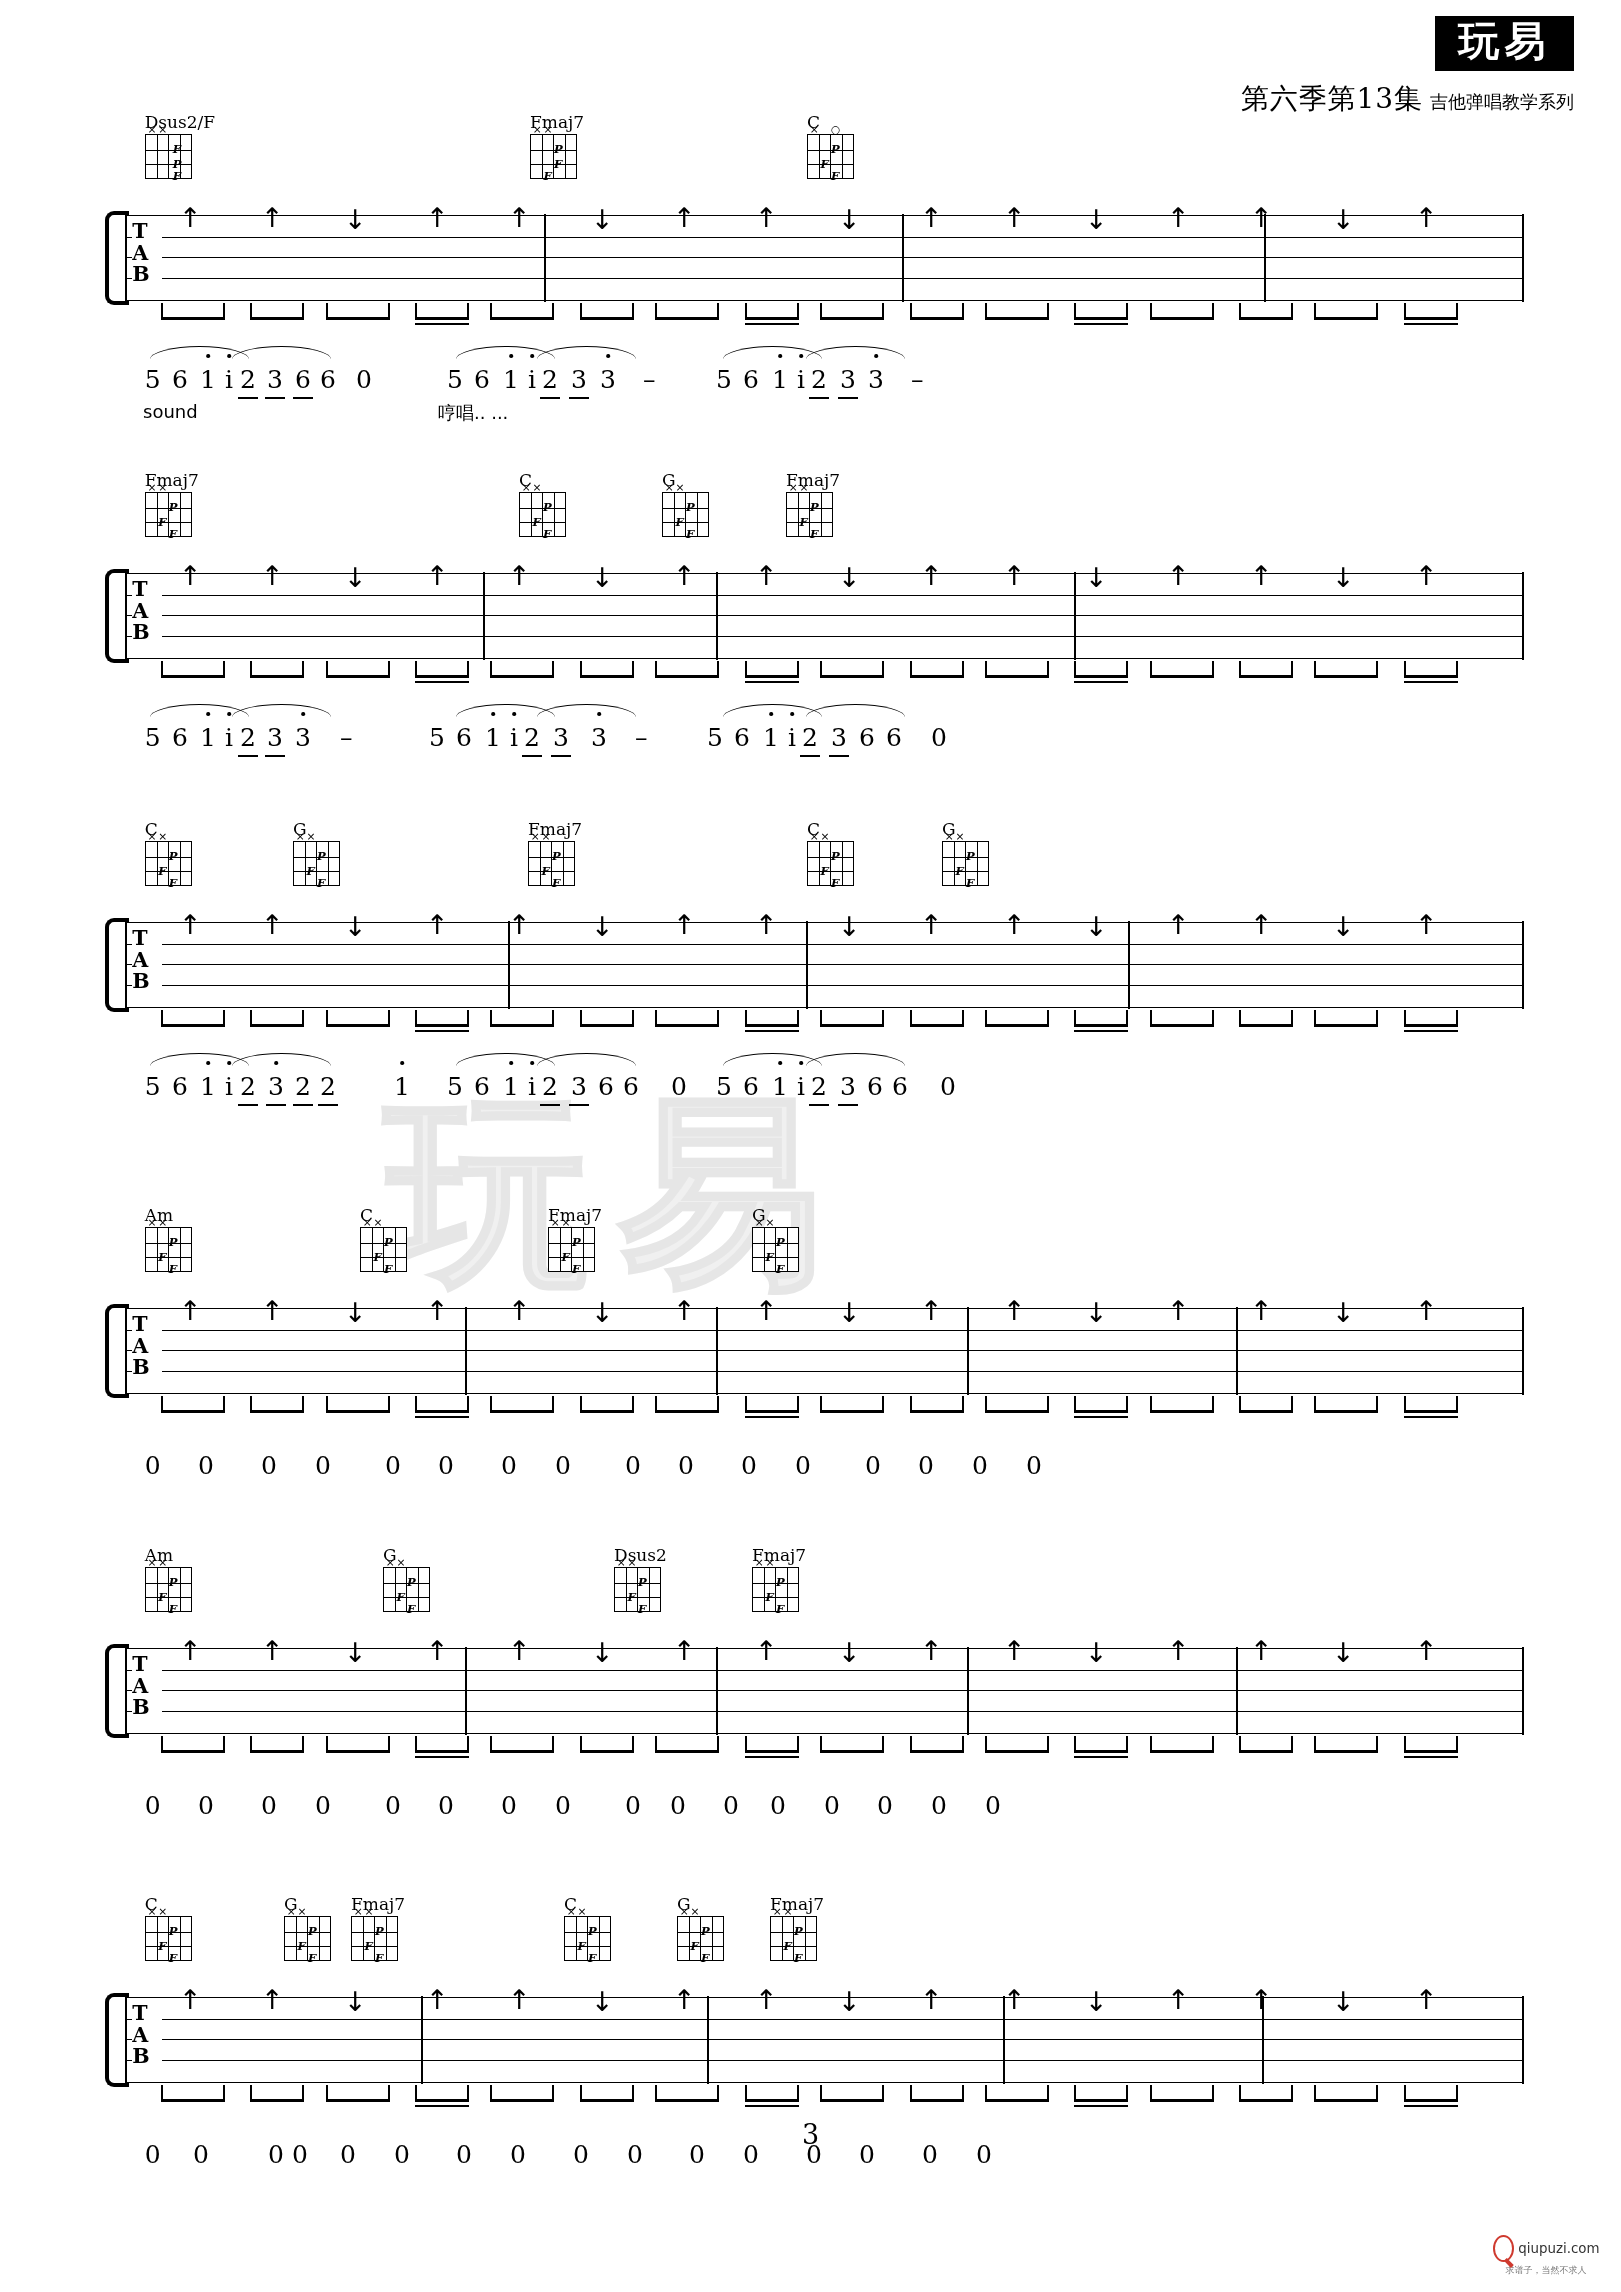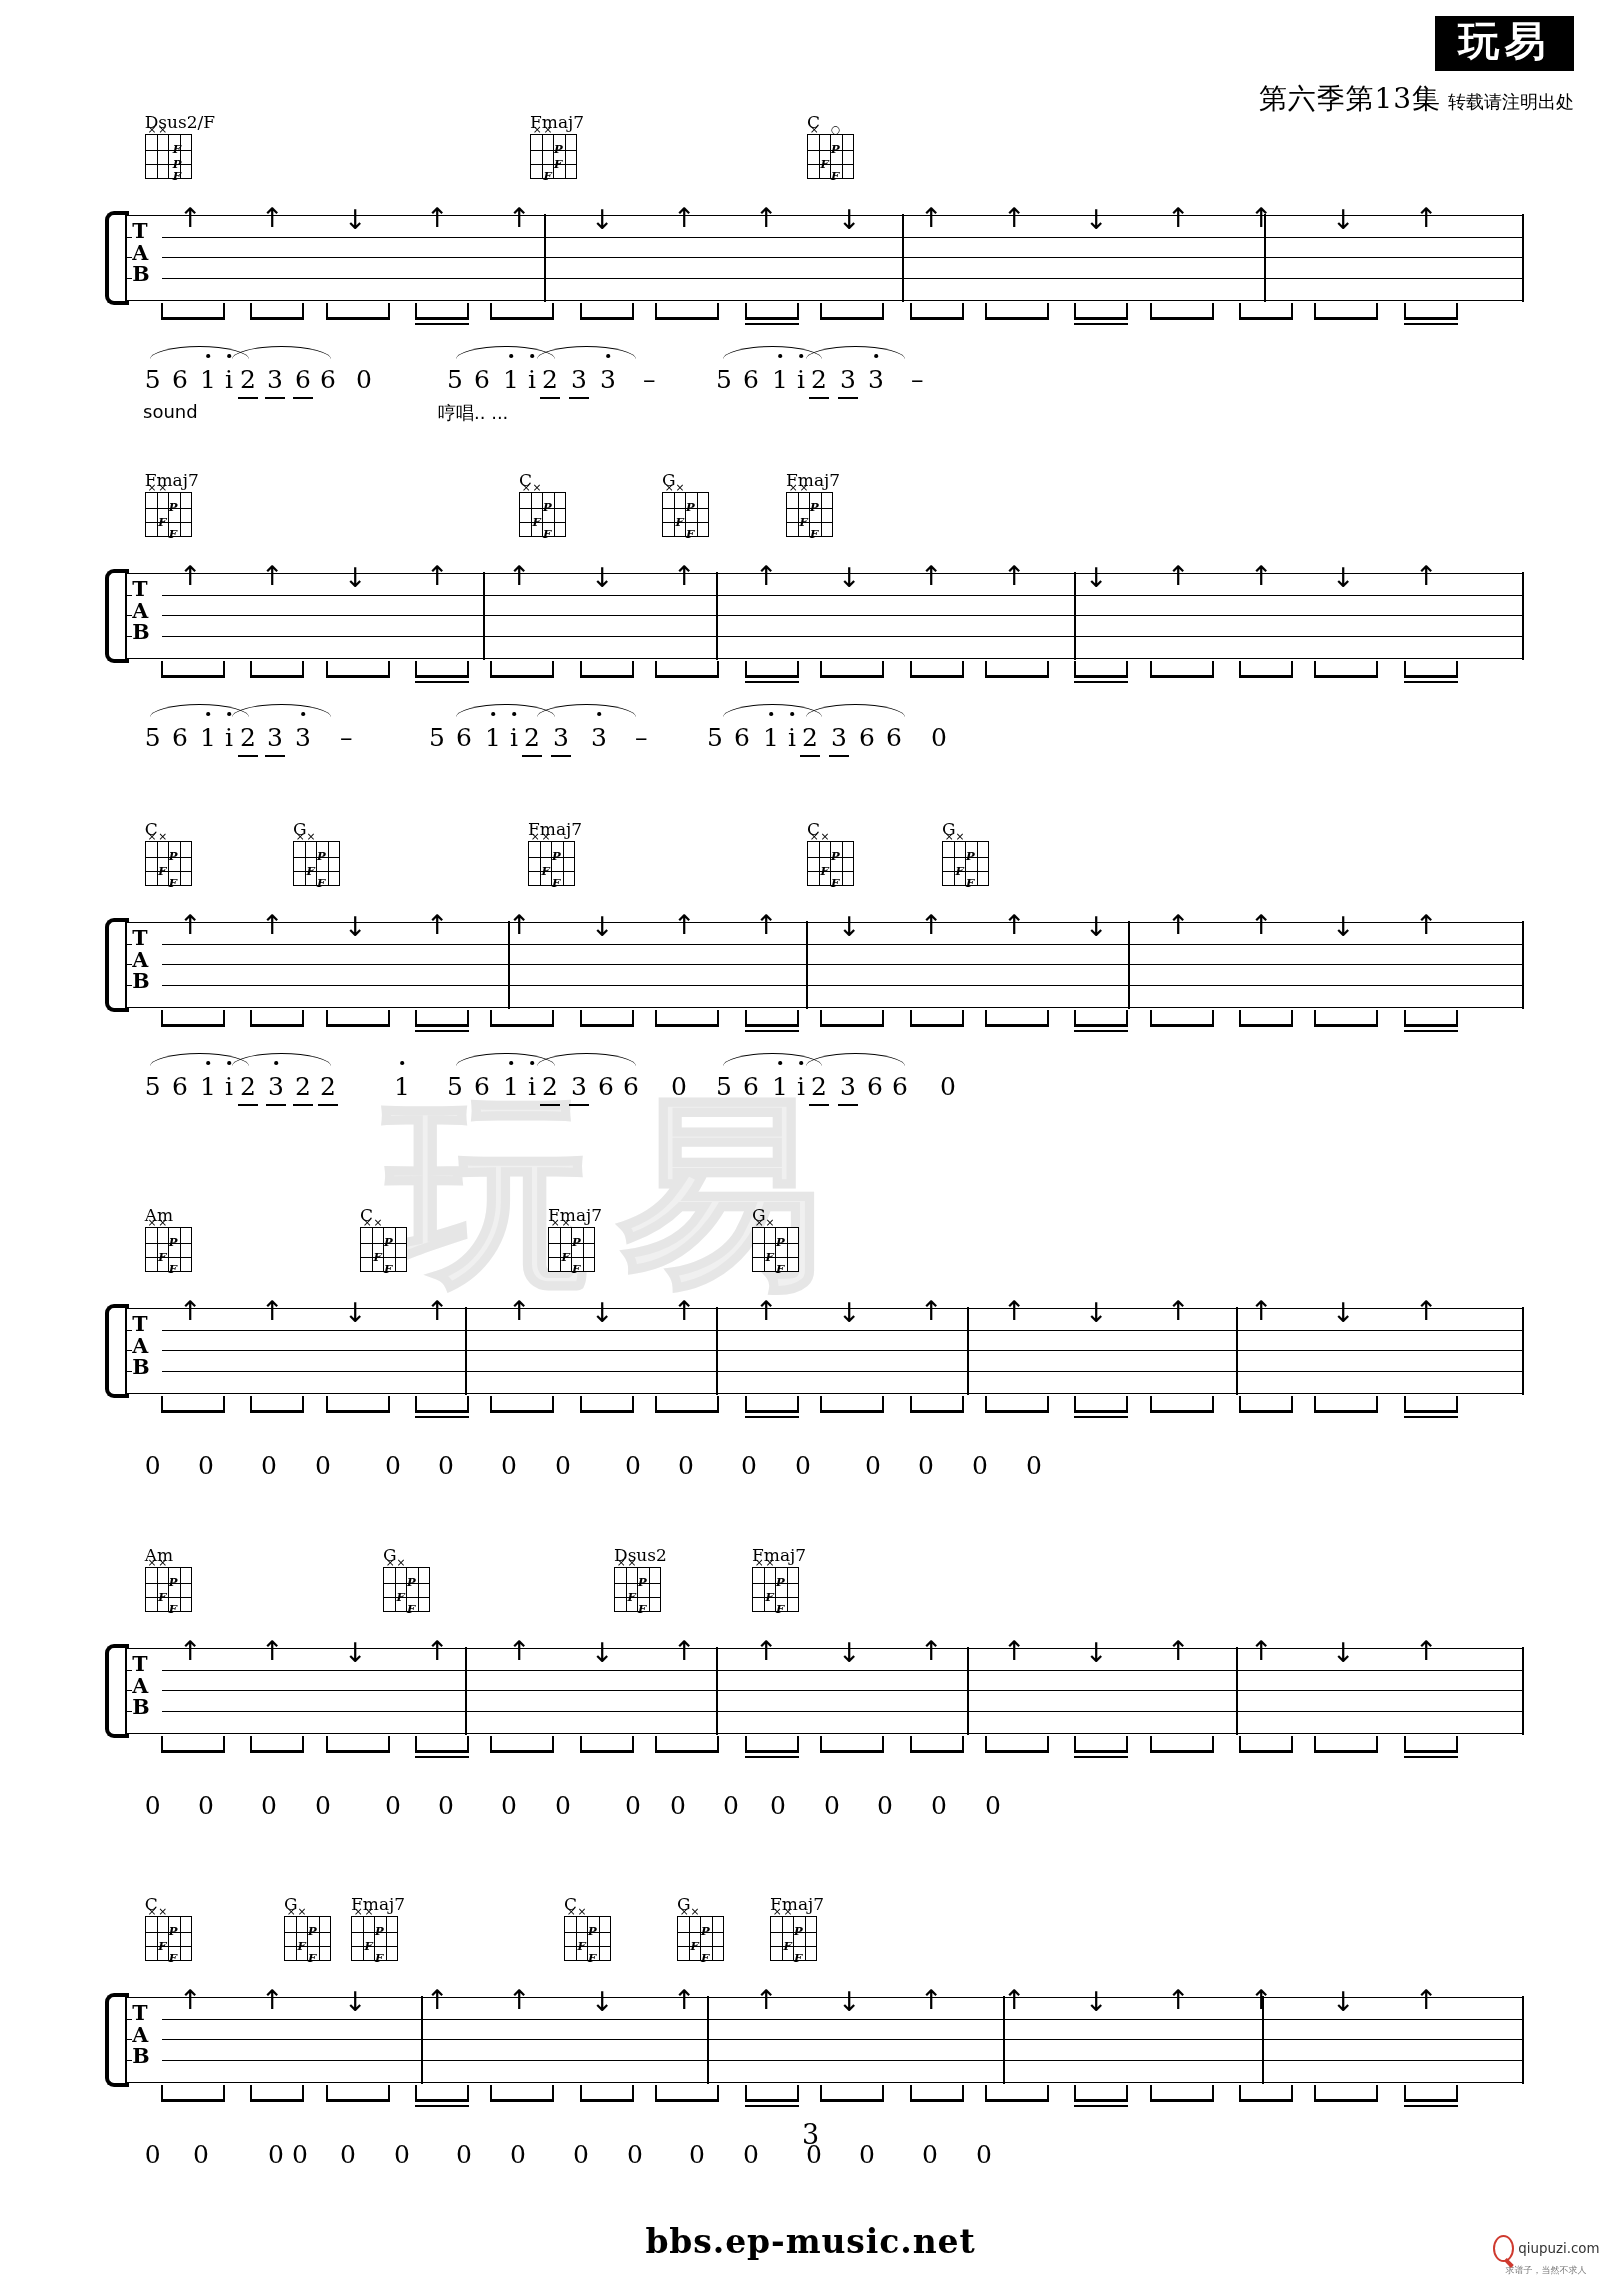--- a/index.html
+++ b/index.html
@@ -293,21 +293,21 @@
   }
 </style>
 </head>
 <body>
 
 <div class="page">
 
   <div class="header">
     <div class="brand-box">玩易</div>
     <div class="header-sub">
-      <span class="header-season">第六季第13集</span><span class="header-series">转载请注明出处</span>
+      <span class="header-season">第六季第13集</span><span class="header-series">吉他弹唱教学系列</span>
     </div>
   </div>
 
   <div class="watermark">玩易</div>
 
   <div id="systems-root">
       <div class="system" style="top: 215px;">
         <div class="chord" style="left: 19.7px; top: -103px;">
           <div class="cname">Dsus2/F</div>
           <div class="grid">
@@ -1551,21 +1551,20 @@
         <div class="num" style="left: 681px; top: 143px;">0</div>
         <div class="num" style="left: 734px; top: 143px;">0</div>
         <div class="num" style="left: 797px; top: 143px;">0</div>
         <div class="num" style="left: 851px; top: 143px;">0</div>
       </div>
     </div>
 
   <div class="pagenum">3</div>
 
   <div class="footer">
-    <div class="site">bbs.ep-music.net</div>
   </div>
 
   <div class="qlogo">
     <div class="qrow">
       <span class="qmark"></span>
       <span class="qtext">qiupuzi.com</span>
     </div>
     <div class="qsub">求谱子，当然不求人</div>
   </div>
 

